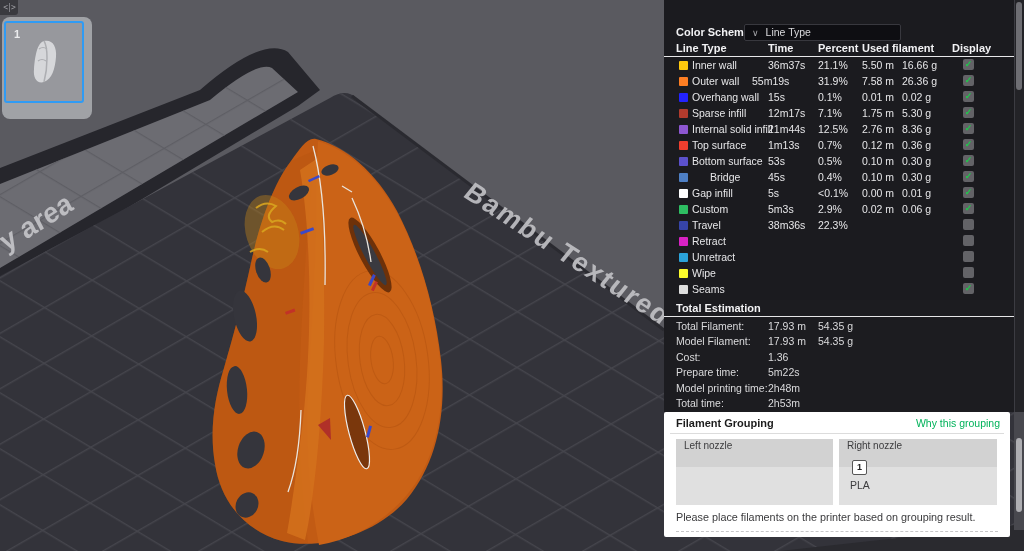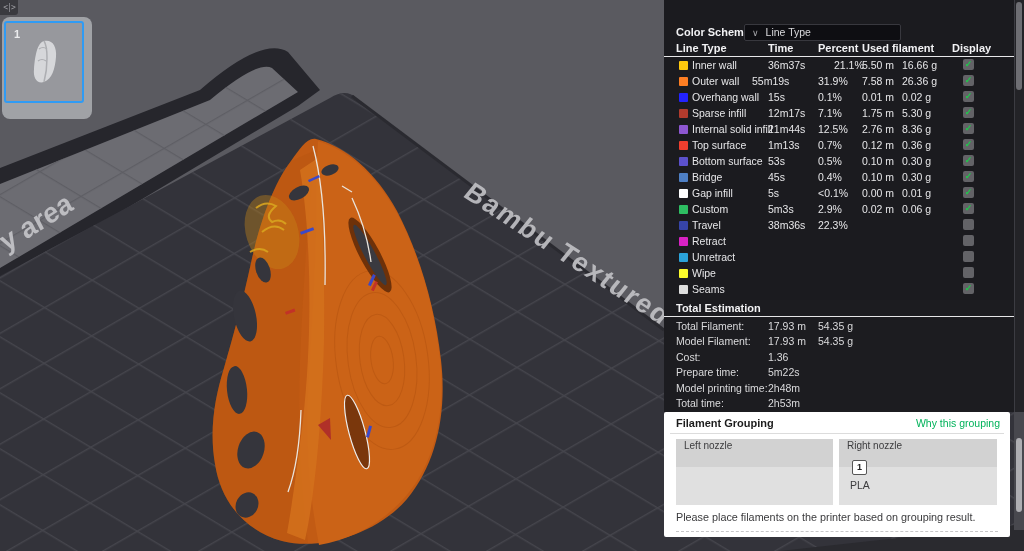--- a/index.html
+++ b/index.html
@@ -226,21 +226,21 @@
       <span style="left: 154px;">Percent</span>
       <span style="left: 198px;">Used filament</span>
       <span style="left: 288px;">Display</span>
     </div>
 
   <div class="rows" id="rowsBox">
       <div class="lt-row">
         <i class="swatch" style="background: rgb(255, 201, 14);"></i>
         <span style="left: 28px;">Inner wall</span>
         <span style="left: 104px;">36m37s</span>
-        <span style="left: 154px; margin-left: 16px;">21.1%</span>
+        <span style="left: 154px;">21.1%</span>
         <span style="left: 198px;">5.50 m</span>
         <span style="left: 238px;">16.66 g</span>
         <div class="cb checked">✓</div>
       </div>
       <div class="lt-row">
         <i class="swatch" style="background: rgb(253, 126, 35);"></i>
         <span style="left: 28px;">Outer wall</span>
         <span style="left: 88px;">55m19s</span>
         <span style="left: 154px;">31.9%</span>
         <span style="left: 198px;">7.58 m</span>
@@ -287,21 +287,21 @@
         <i class="swatch" style="background: rgb(92, 81, 204);"></i>
         <span style="left: 28px;">Bottom surface</span>
         <span style="left: 104px;">53s</span>
         <span style="left: 154px;">0.5%</span>
         <span style="left: 198px;">0.10 m</span>
         <span style="left: 238px;">0.30 g</span>
         <div class="cb checked">✓</div>
       </div>
       <div class="lt-row">
         <i class="swatch" style="background: rgb(78, 127, 196);"></i>
-        <span style="left: 28px;">Bridge</span>
+        <span style="left: 46px;">Bridge</span>
         <span style="left: 104px;">45s</span>
         <span style="left: 154px;">0.4%</span>
         <span style="left: 198px;">0.10 m</span>
         <span style="left: 238px;">0.30 g</span>
         <div class="cb checked">✓</div>
       </div>
       <div class="lt-row">
         <i class="swatch" style="background: rgb(255, 255, 255);"></i>
         <span style="left: 28px;">Gap infill</span>
         <span style="left: 104px;">5s</span>

